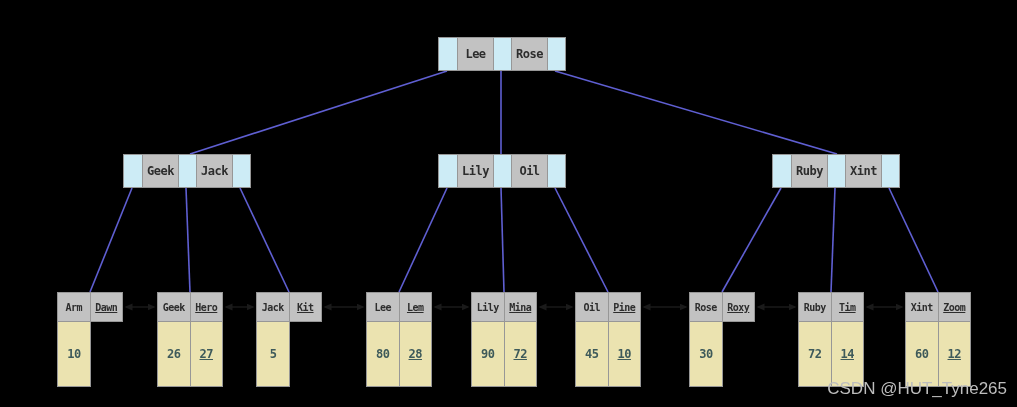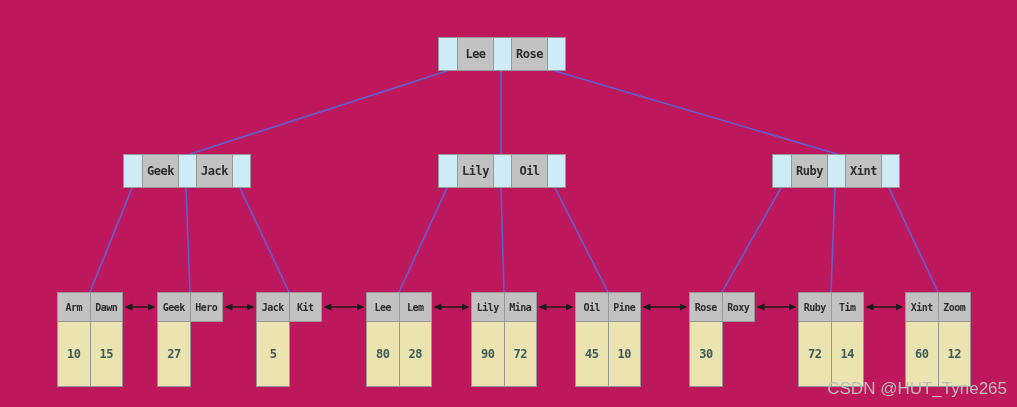--- a/index.html
+++ b/index.html
@@ -1,17 +1,17 @@
 <!DOCTYPE html>
 <html style="--ptr: #cdecf6; --key: #c2c2c2; --tan: #ebe3b0; --border: #979797; --edge: #5f5fd2; --arrow: #1a1a1a; --ink: #2d2d2d; --val: #3e5a5a; --wm: #bdbdbd;"><head>
 <meta charset="utf-8">
 <style>
   html,body{margin:0;padding:0;background:#fff;}
   #canvas{
-    position:relative;width:1017px;height:407px;background:#be185d;overflow:hidden;
+    position:relative;width:1017px;height:407px;background:#000000;overflow:hidden;
     font-family:"DejaVu Sans Mono","Liberation Mono",monospace;
   }
   #edges{position:absolute;left:0;top:0;width:1017px;height:407px;}
 
   
   .inode{
     position:absolute;display:flex;height:32px;
     border:1px solid var(--border,#979797);background:#fff;box-sizing:content-box;
   }
   .inode .cell{box-sizing:border-box;height:32px;}
@@ -24,21 +24,21 @@
   }
 
   
   .leaf{position:absolute;width:66px;}
   .lrow{display:flex;}
   .lcell{
     box-sizing:border-box;width:34px;border:1px solid var(--border,#979797);
     display:flex;align-items:center;justify-content:center;
     font-weight:700;letter-spacing:-0.5px;
   }
-  .lcell + .lcell{margin-left:-1px;}
+  .lcell + .lcell{margin-left:-1px;text-decoration:underline;}
   .lkey{height:30px;background:var(--key,#c2c2c2);color:var(--ink,#2d2d2d);font-size:10px;}
   .lval{height:66px;margin-top:-1px;background:var(--tan,#ebe3b0);color:var(--val,#3e5a5a);font-size:12px;}
 
   .watermark{
     position:absolute;right:10px;top:379px;
     font-family:"Liberation Sans","DejaVu Sans",sans-serif;
     font-size:17px;color:var(--wm,#bdbdbd);white-space:nowrap;
   }
 </style>
 </head>
@@ -117,30 +117,30 @@
     <div class="cell ptr"></div>
   </div>
 
   <div class="leaf" style="left:57px;top:292px">
     <div class="lrow">
       <div class="lcell lkey">Arm</div>
       <div class="lcell lkey">Dawn</div>
     </div>
     <div class="lrow">
       <div class="lcell lval">10</div>
-      <div class="lcell lval">15</div>
     </div>
   </div>
 
   <div class="leaf" style="left:157px;top:292px">
     <div class="lrow">
       <div class="lcell lkey">Geek</div>
       <div class="lcell lkey">Hero</div>
     </div>
     <div class="lrow">
+      <div class="lcell lval">26</div>
       <div class="lcell lval">27</div>
     </div>
   </div>
 
   <div class="leaf" style="left:256px;top:292px">
     <div class="lrow">
       <div class="lcell lkey">Jack</div>
       <div class="lcell lkey">Kit</div>
     </div>
     <div class="lrow">

